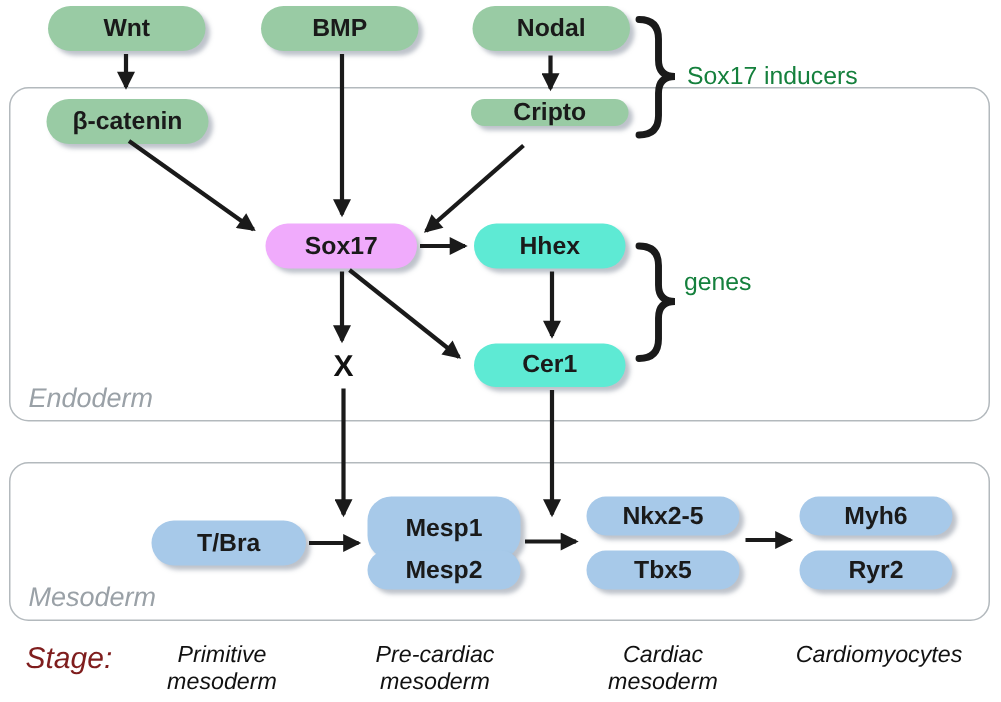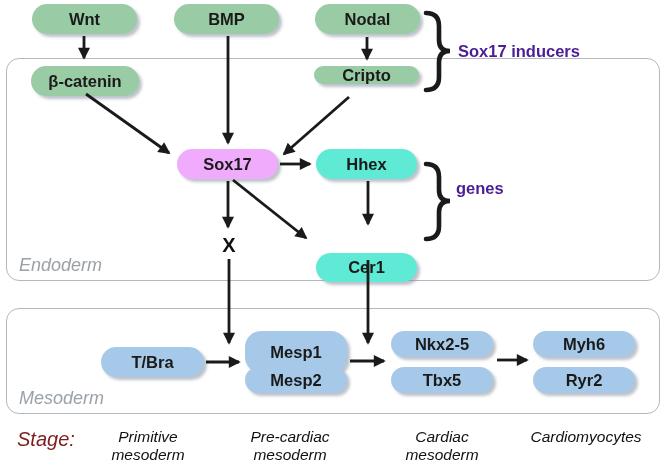--- a/index.html
+++ b/index.html
@@ -22,21 +22,21 @@
   .yellow{background:#f0abfc;}
   .pink{background:#5eead4;}
   .blue{background:#a7c9e9;}
   .arrows{position:absolute;left:0;top:0;z-index:3;pointer-events:none;}
   .pill{z-index:2;}
   .x-mark{
     position:absolute;z-index:2;font-weight:bold;font-size:20px;color:#111;
     transform:translate(-50%,-50%);
   }
   .brace-label{
-    position:absolute;font-weight:bold;font-size:16.5px;color:#4c1d95;line-height:21px;z-index:2;
+    position:absolute;font-weight:normal;font-size:16.5px;color:#15803d;line-height:21px;z-index:2;
   }
   .stage-prefix{
     position:absolute;font-style:italic;font-size:20px;color:#7f1d1d;
   }
   .stage-col{
     position:absolute;font-style:italic;font-size:15.5px;color:#111;text-align:center;line-height:17.5px;
   }
 </style>
 </head>
 <body>
@@ -78,21 +78,21 @@
     </g>
   </svg>
 
   <div class="pill green" style="left:32px;top:4px;width:105px;height:30px;">Wnt</div>
   <div class="pill green" style="left:174px;top:4px;width:105px;height:30px;">BMP</div>
   <div class="pill green" style="left:315px;top:4px;width:105px;height:30px;">Nodal</div>
   <div class="pill green" style="left:31px;top:66px;width:108px;height:30px;">β-catenin</div>
   <div class="pill green" style="left:314px;top:66px;width:105px;height:18px;">Cripto</div>
   <div class="pill yellow" style="left:177px;top:149px;width:101px;height:30px;">Sox17</div>
   <div class="pill pink" style="left:316px;top:149px;width:101px;height:30px;">Hhex</div>
-  <div class="pill pink" style="left:316px;top:229px;width:101px;height:29px;margin-top:24px;">Cer1</div>
+  <div class="pill pink" style="left:316px;top:229px;width:101px;height:29px;">Cer1</div>
   <div class="pill blue" style="left:101px;top:347px;width:103px;height:30px;">T/Bra</div>
   <div class="pill blue" style="left:245px;top:331px;width:102px;height:42px;">Mesp1</div>
   <div class="pill blue" style="left:245px;top:367px;width:102px;height:26px;">Mesp2</div>
   <div class="pill blue" style="left:391px;top:331px;width:102px;height:26px;">Nkx2-5</div>
   <div class="pill blue" style="left:391px;top:367px;width:102px;height:26px;">Tbx5</div>
   <div class="pill blue" style="left:533px;top:331px;width:102px;height:26px;">Myh6</div>
   <div class="pill blue" style="left:533px;top:367px;width:102px;height:26px;">Ryr2</div>
 
   <div class="x-mark" style="left:229px;top:245px;">X</div>
 

